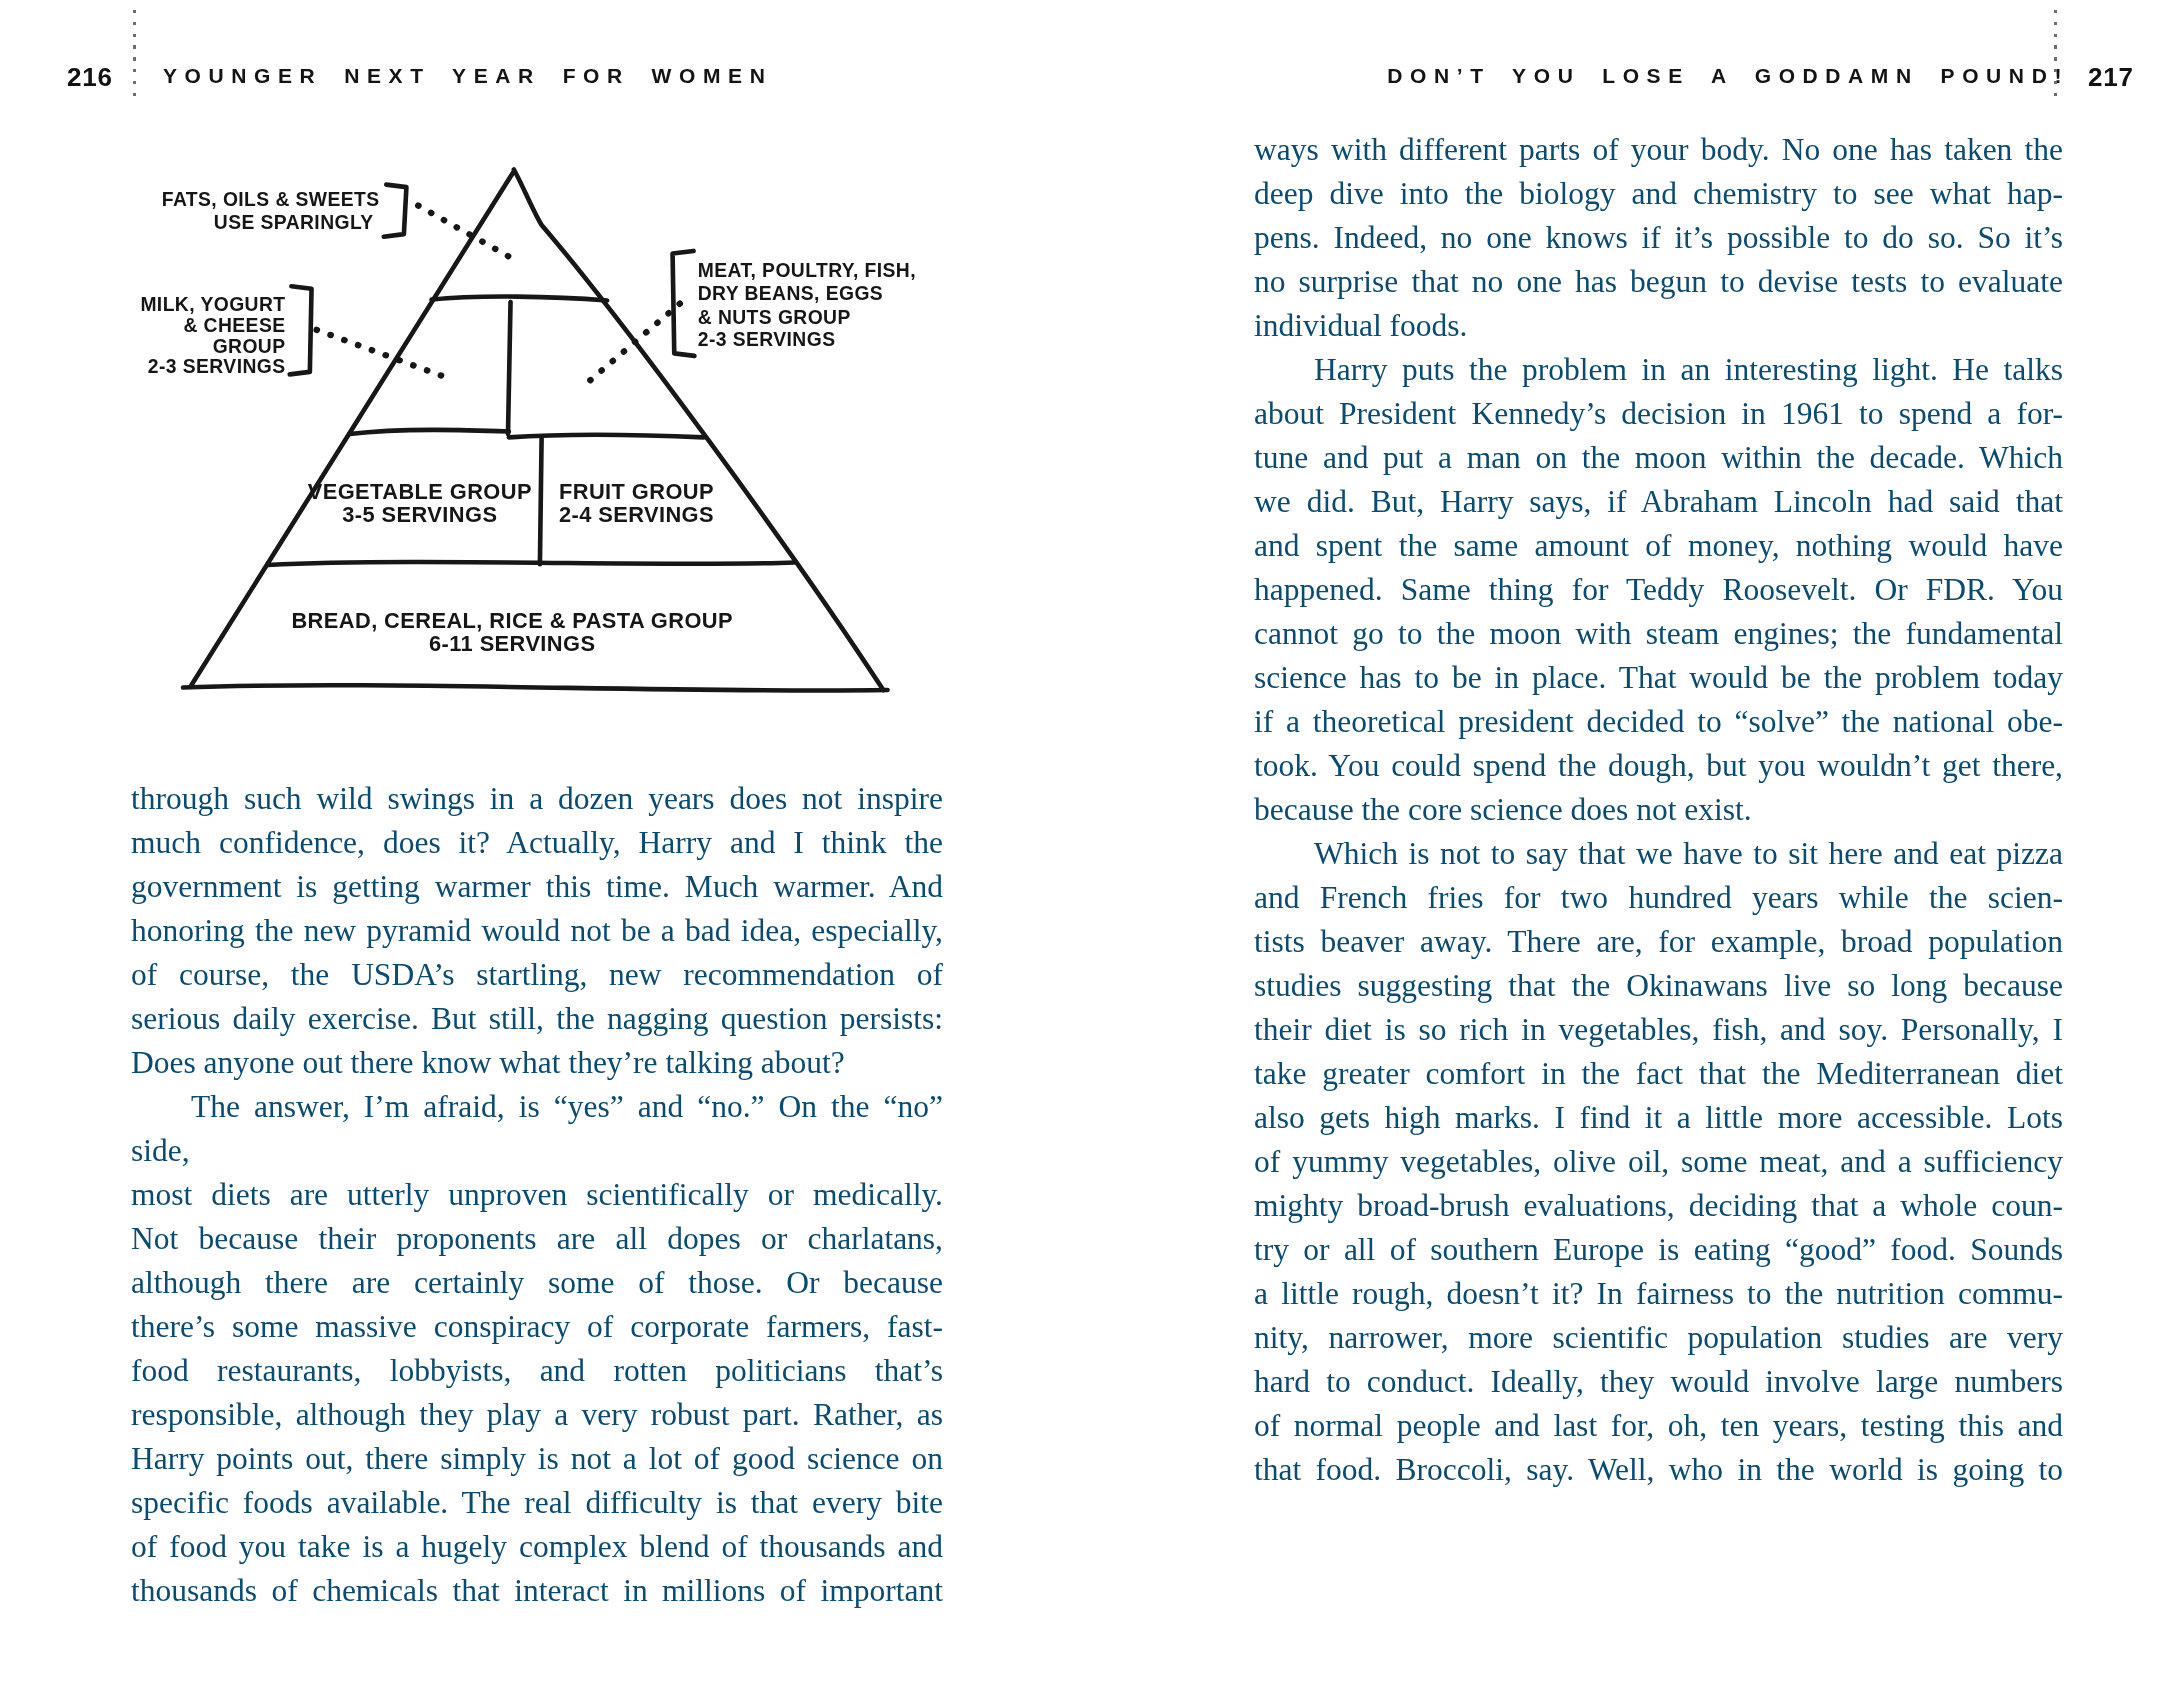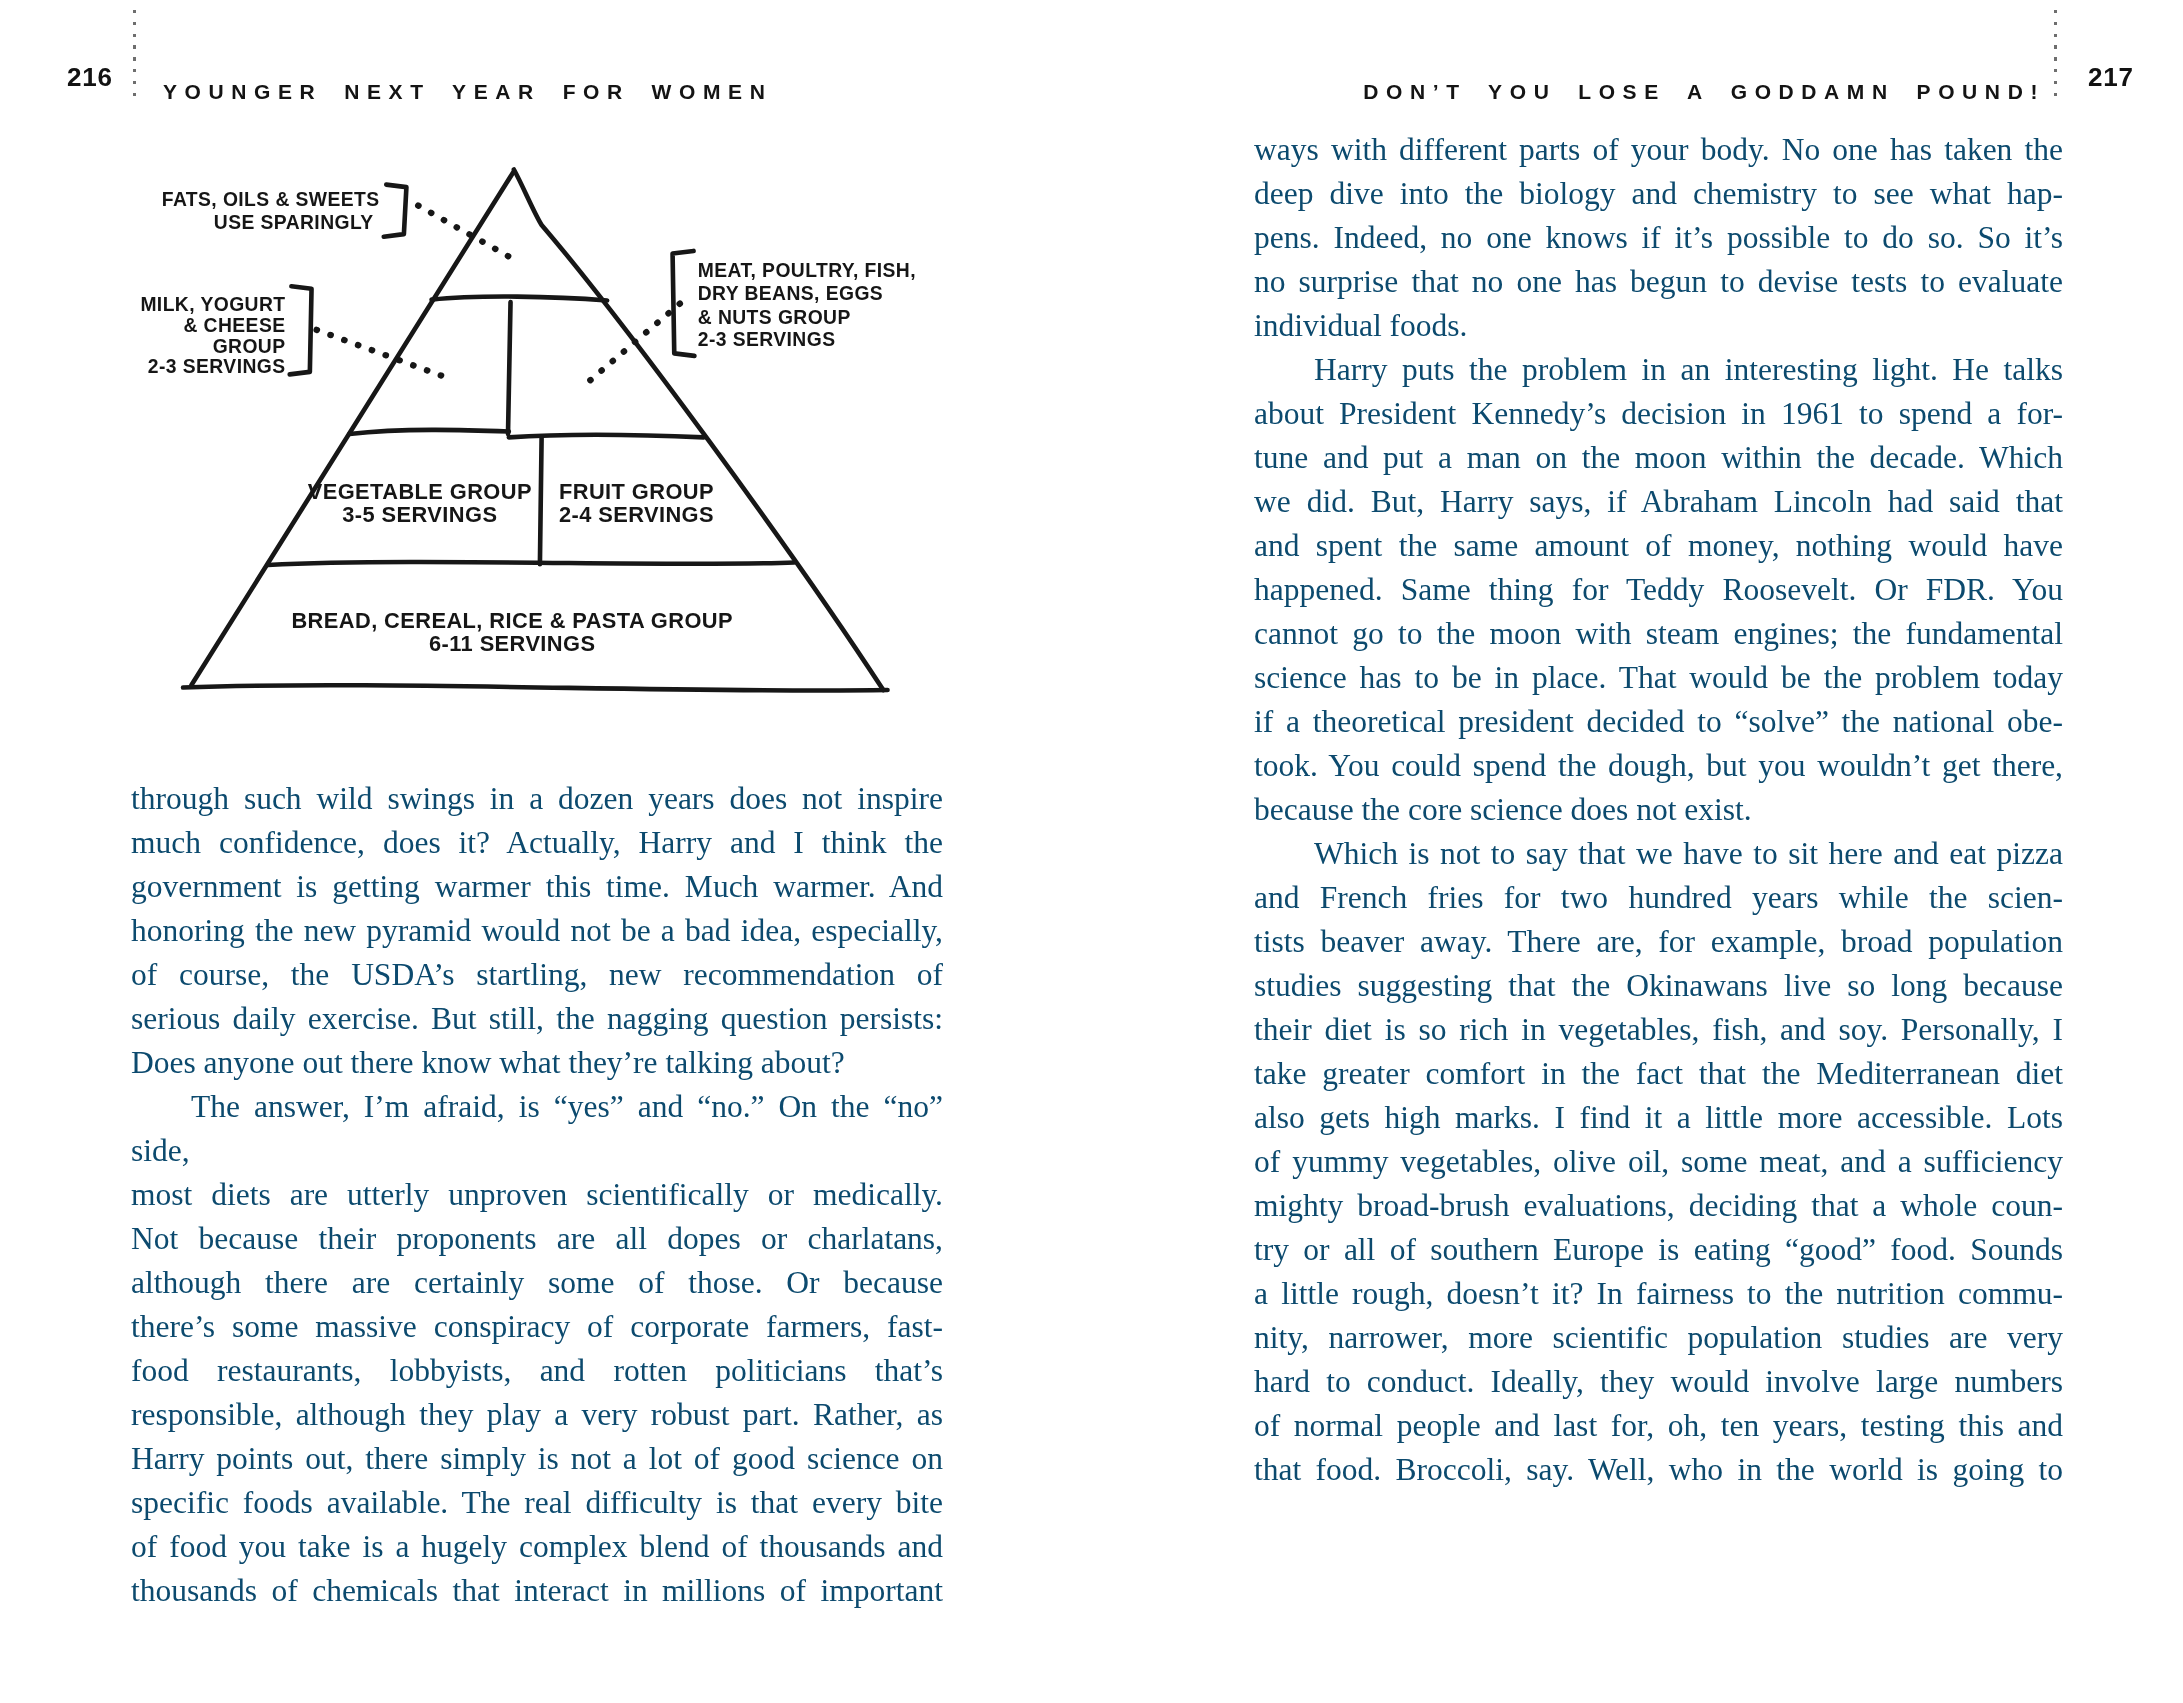--- a/index.html
+++ b/index.html
@@ -1,31 +1,31 @@
 <!DOCTYPE html>
 <html style="font-size:13.4px"><head>
 <meta charset="utf-8">
 <style>
   html,body{margin:0;padding:0;}
   body{
     width:2183px;height:1704px;position:relative;background:#ffffff;
     font-family:"Liberation Serif", serif;color:#111;overflow:hidden;
   }
-  .page{position:absolute;top:0;height:1704px;}
+  .page{position:absolute;top:0;height:1704px;padding-left:24px;}
   #page-left{left:0;width:1092px;}
   #page-right{left:1092px;width:1092px;}
 
   .pagenum{
     position:absolute;font-family:"Liberation Sans",sans-serif;
     font-weight:700;font-size:26px;color:#121212;letter-spacing:0.8px;
   }
   .running-head{
     position:absolute;font-family:"Liberation Sans",sans-serif;
     font-weight:700;font-size:21px;letter-spacing:7.6px;word-spacing:8.4px;
-    color:#141414;white-space:nowrap;margin-top:16px;
+    color:#141414;white-space:nowrap;
   }
   .dotrule{
     position:absolute;top:10px;height:87px;width:3.4px;
     background-image:repeating-linear-gradient(to bottom,#6e6e6e 0 3.4px,transparent 3.4px 11.8px);
   }
 
   .column{
     position:absolute;font-size:31.5px;line-height:44px;color:#0c4a6e;
   }
   #left-column{left:131px;top:777px;width:812px;}

